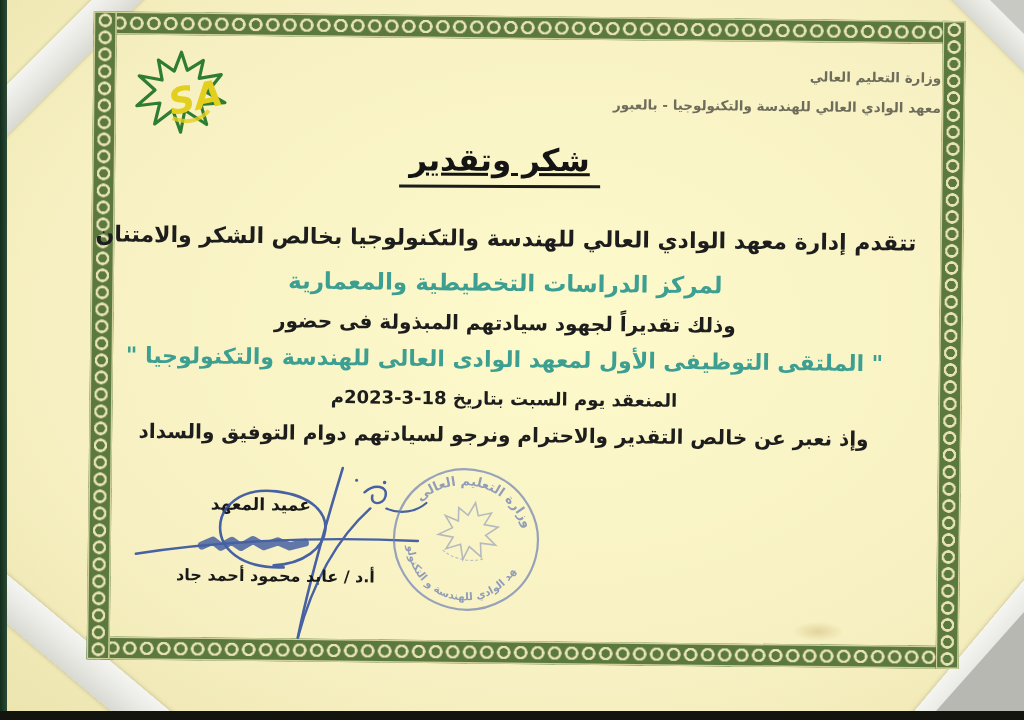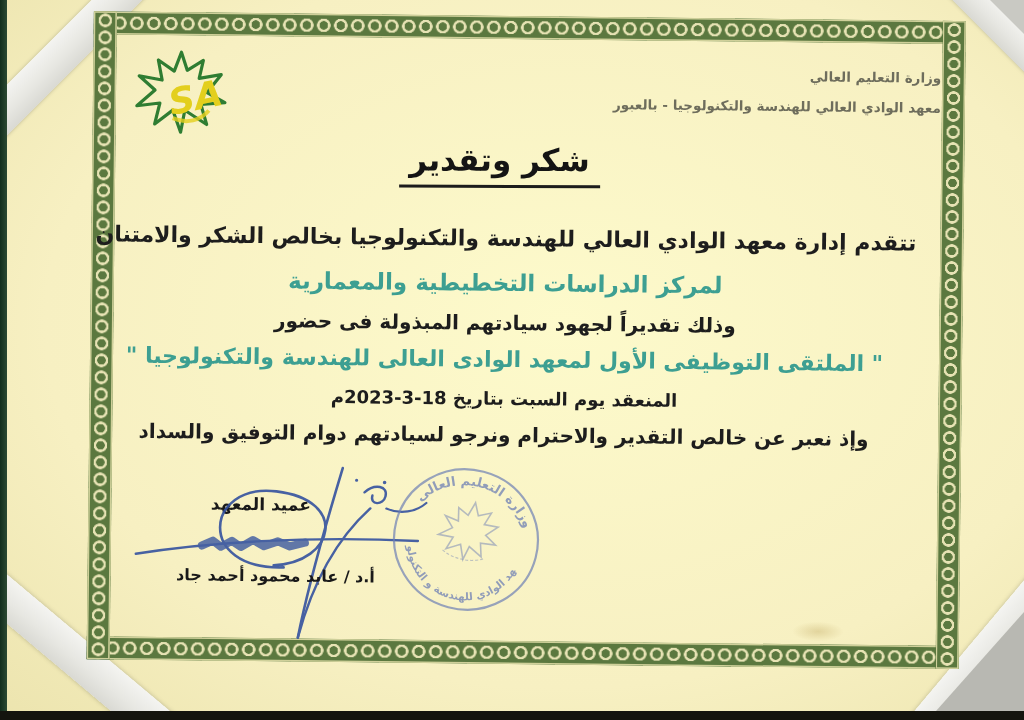--- a/index.html
+++ b/index.html
@@ -34,21 +34,21 @@
         background-image:radial-gradient(circle at 11.5px 9px, rgba(0,0,0,0) 4px, #e7e3b4 4.5px 6.5px, rgba(0,0,0,0) 7px);
         background-size:23px 17px; }
   .kn-top{top:0;} .kn-bot{top:625px;} .kn-left{left:0;} .kn-right{left:849px;}
   
   .hdr { position:absolute; right:86px; top:58px; text-align:right; direction:rtl;
          color:#6e6d5c; font-size:13.5px; font-weight:600; line-height:30px; letter-spacing:.2px; }
   .logo { position:absolute; left:126px; top:52px; }
   
   .title-row { position:absolute; left:0; right:30px; top:142px; text-align:center; }
   .title { display:inline-block; direction:rtl; font-size:31px; font-weight:bold; color:#141414;
-           border-bottom:3px solid #1c1c1c; padding:0 10px 7px; transform:rotate(-0.4deg); }
+           border-bottom:3px solid #1c1c1c; padding:0 10px 7px; transform:rotate(-0.4deg);text-decoration:underline; }
   
   .bline { position:absolute; left:85px; right:100px; text-align:center; direction:rtl; color:#1d1d1d; font-weight:bold; }
   .l1 { top:226px; font-size:22px; }
   .l2 { top:270px; font-size:23px; color:#3d9f92; }
   .l3 { top:311px; font-size:20px; }
   .l4 { top:347px; font-size:22px; color:#3d9f92; }
   .l5 { top:388px; font-size:18px; }
   .l6 { top:423px; font-size:20px; }
   
   .sig-role { position:absolute; left:195px; top:497px; width:135px; text-align:center;

